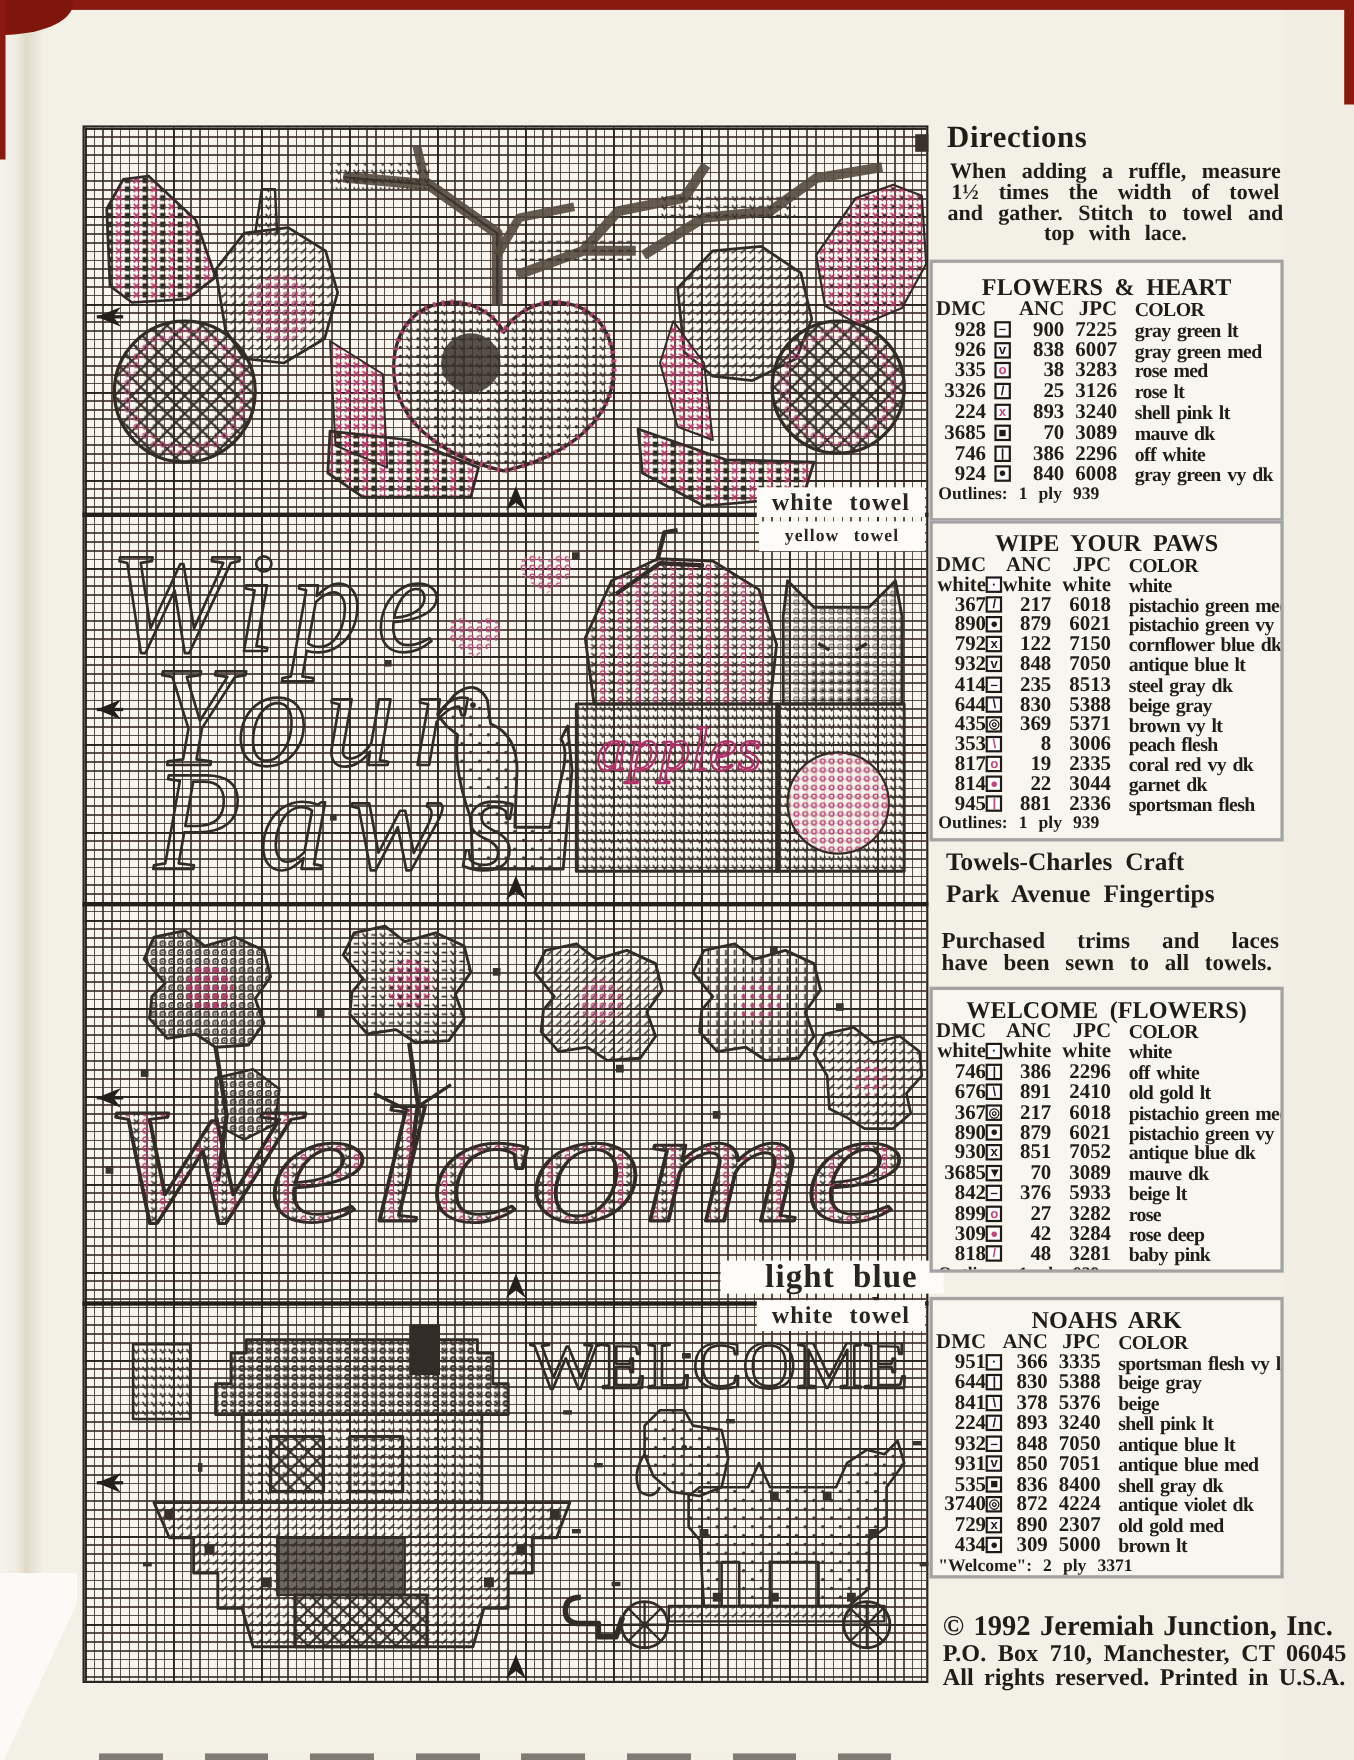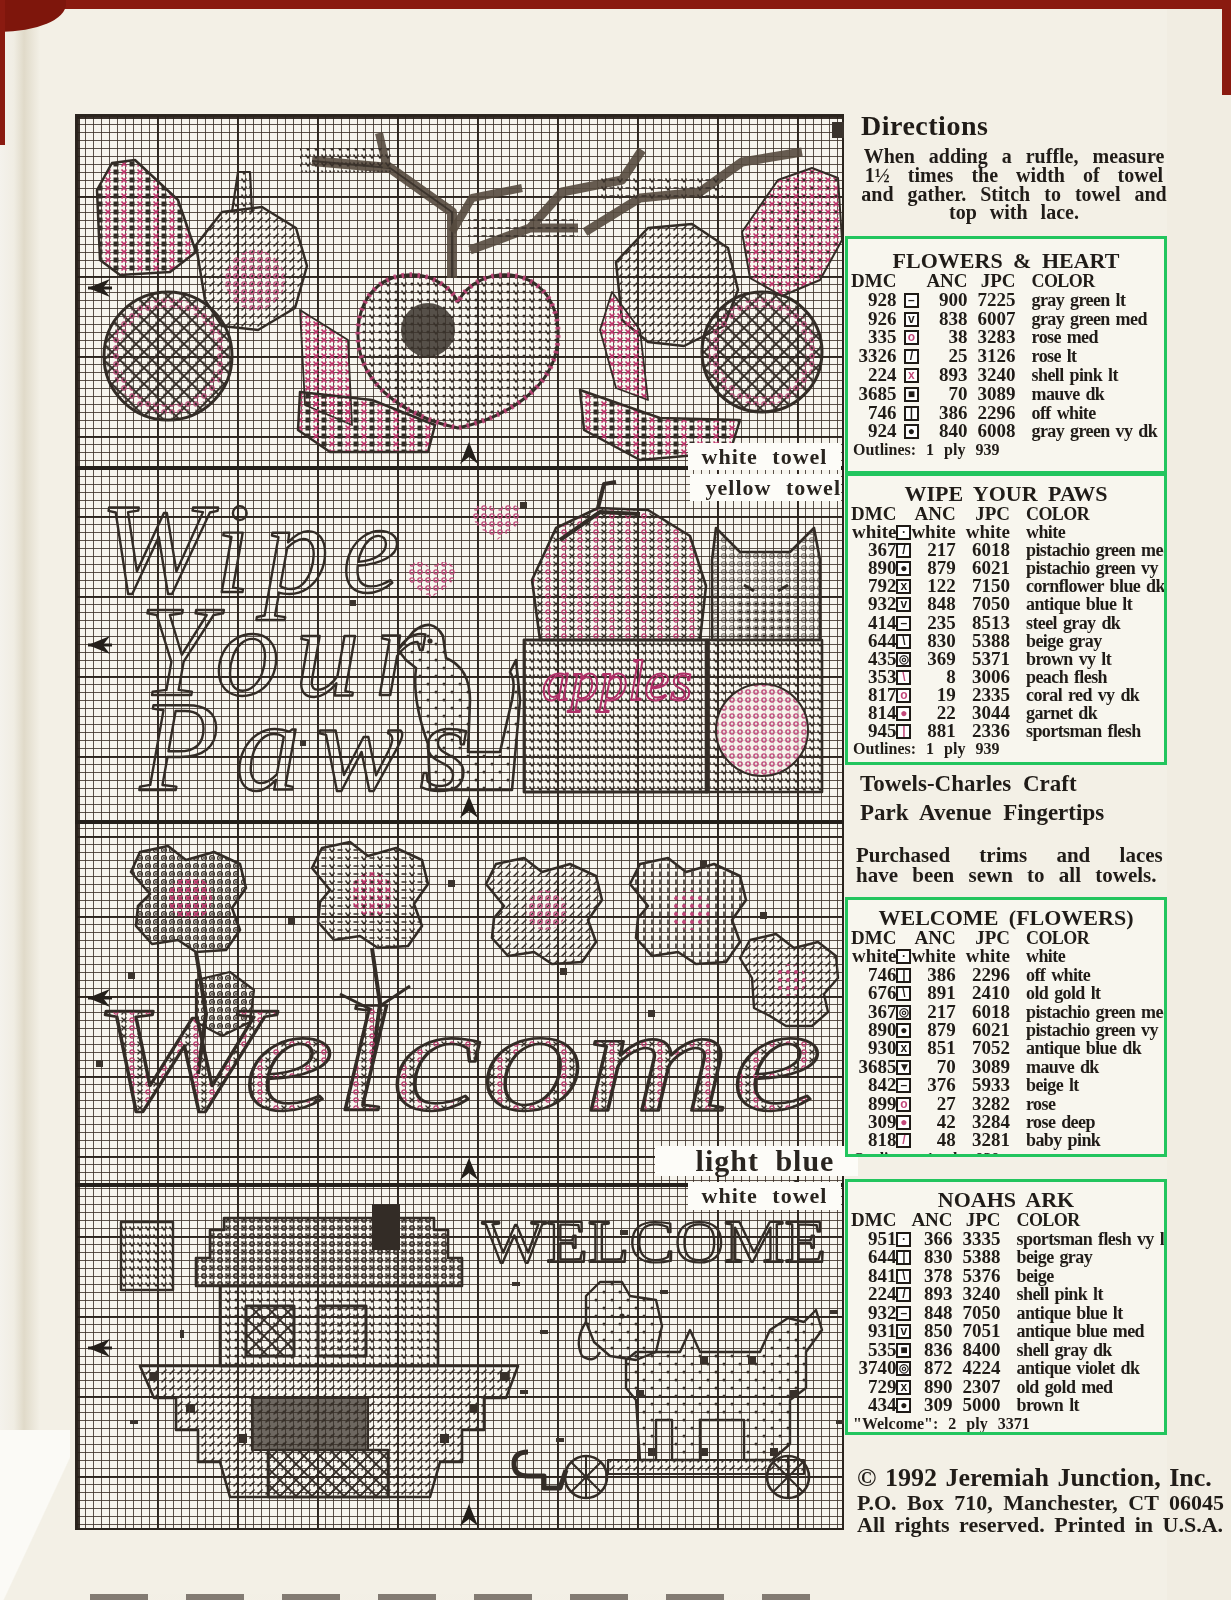--- a/index.html
+++ b/index.html
@@ -1,21 +1,21 @@
 <!DOCTYPE html>
 <html><head>
 <meta charset="utf-8">
 <style>
   html,body{margin:0;padding:0;}
   body{width:1231px;height:1600px;position:relative;overflow:hidden;
        background:#f3f0e6;font-family:"Liberation Serif",serif;color:#201c18;}
   .abs{position:absolute;}
   .lbl{position:absolute;background:#fdfcf8;font-weight:bold;font-size:22px;
        text-align:center;color:#2a2520;letter-spacing:1px;word-spacing:8px;}
-  .legend{position:absolute;left:845px;width:322px;border:3px solid #22c55e;
+  .legend{position:absolute;left:845px;width:322px;border:3px solid #a3a3a3;
           background:#f8f6ee;box-sizing:border-box;overflow:hidden;}
   .ltitle{font-weight:bold;text-align:center;font-size:22px;letter-spacing:0px;word-spacing:5px;line-height:23px;}
   table.leg{border-collapse:collapse;margin-left:3px;}
   table.leg td{padding:0;font-weight:bold;font-size:19px;line-height:inherit;white-space:nowrap;}
   td.dmc{width:36px;text-align:right;}
   td.sym{width:30px;text-align:center;}
   td.anc{width:37px;text-align:right;}
   td.jpc{width:36px;padding-left:10px !important;text-align:right;}
   td.col{padding-left:16px !important;word-spacing:2px;letter-spacing:-0.6px;font-size:18px !important;}
   .sb{display:inline-block;width:11px;height:11px;border:2px solid #1e1a16;
@@ -425,21 +425,21 @@
       </g>
 
 <g>
         <path d="M469 1504 L460 1526 L469 1519 L478 1526 Z" fill="#241f1a"></path>
       </g>
 </g>
 </svg>
 
 <div class="lbl" style="left:688px;top:443px;width:153px;height:27px;line-height:27px;font-size:22px;">white towel</div>
 
-<div class="lbl" style="left:690px;top:474px;width:151px;height:27px;line-height:27px;font-size:22px;text-align:right;">yellow towel</div>
+<div class="lbl" style="left:690px;top:474px;width:151px;height:27px;line-height:27px;font-size:16px;">yellow towel</div>
 
 <div class="lbl" style="left:655px;top:1146px;width:186px;height:30px;line-height:30px;font-size:30px;padding-left:17px;">light blue towel</div>
 
 <div class="lbl" style="left:688px;top:1182px;width:153px;height:28px;line-height:28px;font-size:22px;">white towel</div>
 
 <div class="abs" style="left:861px;top:110px;font-size:28px;font-weight:bold;letter-spacing:0.5px;">Directions</div>
 
 <div class="abs" style="left:858px;top:147px;width:312px;font-size:20px;font-weight:bold;line-height:18.8px;white-space:nowrap;text-align:center;">
 <div style="word-spacing:9px;">When adding a ruffle, measure</div>
 <div style="word-spacing:13px;">1½ times the width of towel</div>

